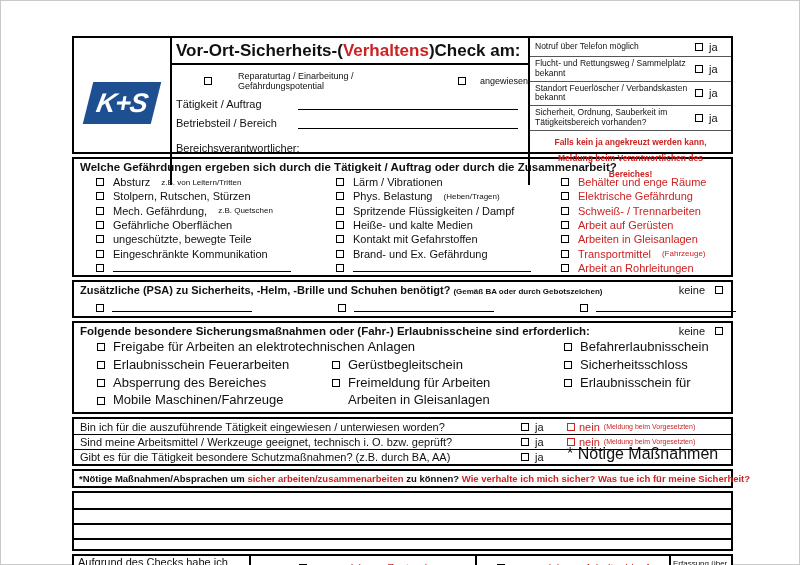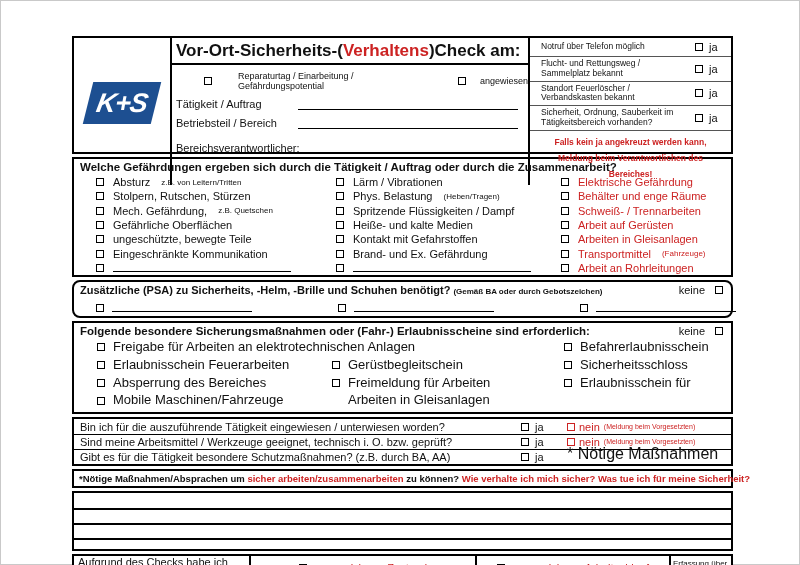--- a/index.html
+++ b/index.html
@@ -24,34 +24,34 @@
   .rep-row { display:flex; align-items:center; font-size:9px; margin:6px 0 0 32px; }
   .rep-row .lbl { margin-left:26px; }
   .rep-row .cb2 { margin-left:34px; }
   .rep-row .lbl2 { margin-left:14px; }
   .field-row { display:flex; align-items:flex-end; font-size:11px; margin:7px 4px 0 4px; }
   .field-row .flabel { width:122px; flex:none; }
   .field-row .fline { flex:1; border-bottom:1.4px solid #000; height:12px; margin-right:6px; }
   .field-row.last { margin-top:13px; }
   .head-right { display:flex; flex-direction:column; font-size:8.5px; }
   .hr-row { display:flex; align-items:center; padding:2px 8px 2px 5px; border-bottom:1px solid #555; min-height:19px; }
-  .hr-row .hlabel { flex:1; line-height:1.15; padding-right:4px;margin-left:6px; }
+  .hr-row .hlabel { flex:1; line-height:1.15; padding-right:4px; }
   .hr-row .ja { font-size:11px; margin-left:6px; width:14px; }
   .warning { flex:1; color:var(--red); font-weight:bold; font-size:8.5px; text-align:center; padding:3px 8px; line-height:1.9; }
 
   
   .hazards { margin-top:3px; padding:2px 6px 11px 6px; height:120px; }
   .hz-title { font-size:11.5px; font-weight:bold; margin-bottom:2px; }
   .hz-grid { display:grid; grid-template-columns:240px 225px 1fr; padding-left:16px; }
   .hz-item { display:flex; align-items:center; gap:9px; height:14.3px; font-size:11px; white-space:nowrap; }
   .hz-item .sm { font-size:8px; margin-left:2px; }
   .hz-item .line { width:178px; height:9px; }
 
   
-  .psa { margin-top:3px; padding:2px 8px 4px 6px;border-radius:8px; }
+  .psa { margin-top:3px; padding:2px 8px 4px 6px; }
   .psa-title-row { display:flex; align-items:baseline; font-size:11px; }
   .psa-title-row .sm { font-size:8px; font-weight:bold; margin-left:3px; }
   .psa-title-row .keine { margin-left:auto; margin-right:10px; }
   .psa-blanks { display:flex; align-items:flex-end; margin:6px 0 0 16px; }
   .psa-blank { display:flex; align-items:flex-end; gap:8px; }
   .psa-blank .line { width:140px; height:10px; }
   .psa-blank + .psa-blank { margin-left:86px; }
 
   
   .permits { margin-top:3px; padding:2px 8px 4px 6px; }
@@ -217,25 +217,25 @@
             </div>
           <div class="hz-item">
               <span class="cb"></span>
               <span class="line"></span>
             </div>
         </div>
 
         <div>
           <div class="hz-item red">
               <span class="cb"></span>
+              <span>Behälter und enge Räume</span>
+            </div>
+          <div class="hz-item red">
+              <span class="cb"></span>
               <span>Elektrische Gefährdung</span>
-            </div>
-          <div class="hz-item red">
-              <span class="cb"></span>
-              <span>Behälter und enge Räume</span>
             </div>
           <div class="hz-item red">
               <span class="cb"></span>
               <span>Schweiß- / Trennarbeiten</span>
             </div>
           <div class="hz-item red">
               <span class="cb"></span>
               <span>Arbeit auf Gerüsten</span>
             </div>
           <div class="hz-item red">

